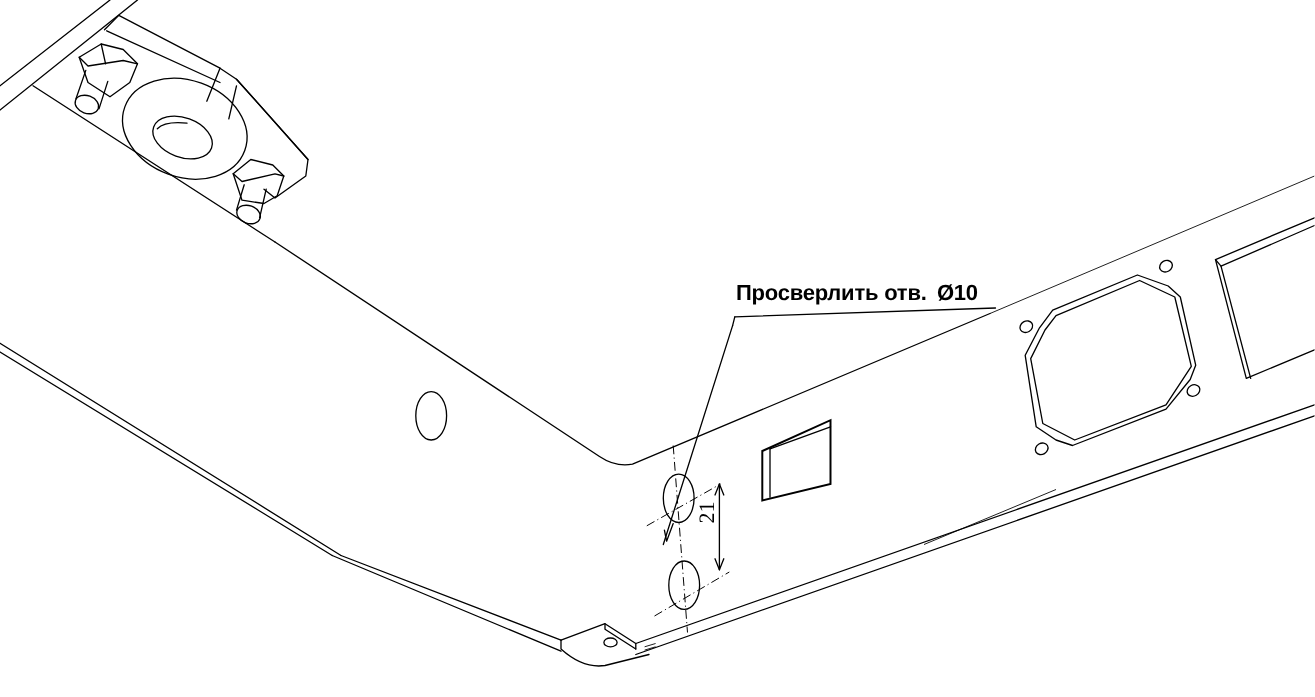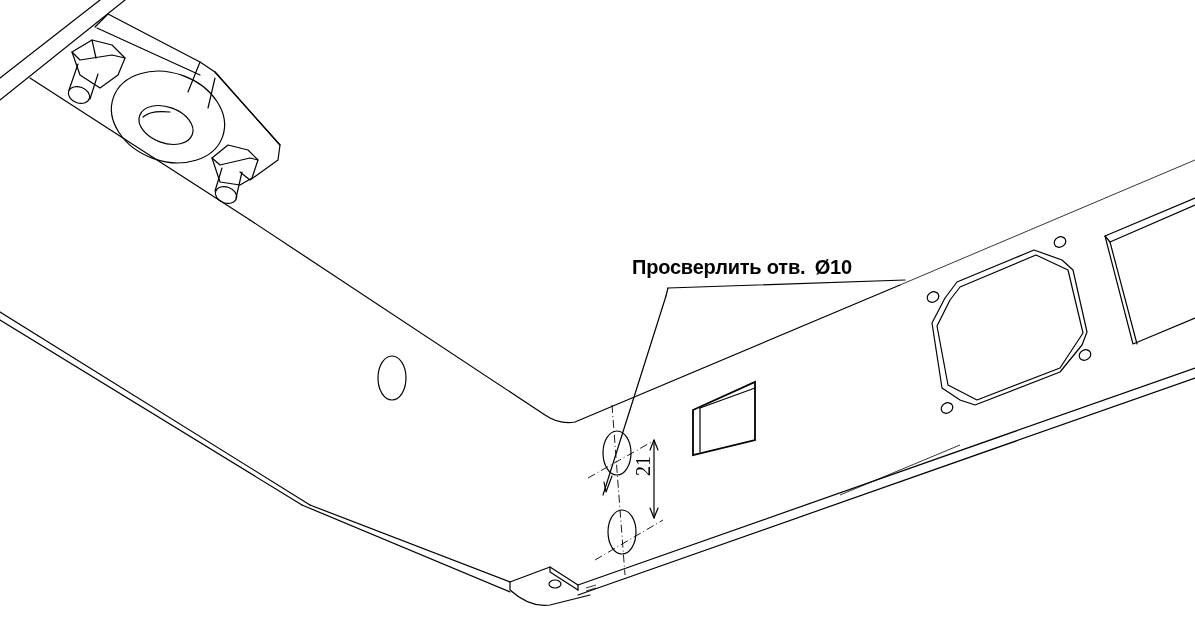--- a/index.html
+++ b/index.html
@@ -2,21 +2,21 @@
 <html><head>
   <meta charset="utf-8">
   <style>
     html, body { margin: 0; padding: 0; background: #ffffff; }
     body { width: 1195px; height: 634px; overflow: hidden; position: relative; font-family: "Liberation Sans", sans-serif; }
     #drawing { position: absolute; left: 0; top: 0; width: 1195px; height: 634px; }
     .ln { fill: none; stroke: #000; stroke-width: 1.2; stroke-linejoin: round; stroke-linecap: round; }
     .thin { fill: none; stroke: #000; stroke-width: 0.8; }
     .bold { fill: none; stroke: #000; stroke-width: 1.8; }
     .dash { fill: none; stroke: #000; stroke-width: 0.9; stroke-dasharray: 8 3 1 3; }
-    .callout-text { position: absolute; left: 632px; top: 256px; font-family: "Liberation Sans", sans-serif; font-weight: bold; font-size: 20px; color: #000; white-space: nowrap; letter-spacing: -0.2px; }
+    .callout-text { position: absolute; left: 669px; top: 256px; font-family: "Liberation Sans", sans-serif; font-weight: bold; font-size: 20px; color: #000; white-space: nowrap; letter-spacing: -0.2px; }
     .callout-text .dia { color: #000; margin-left: 4px; }
     .dim-text { position: absolute; left: 632px; top: 476px; font-family: "Liberation Serif", serif; font-size: 20px; color: #000; transform: rotate(-90deg); transform-origin: left top; }
   </style>
 </head>
 <body>
 
 <svg id="drawing" viewBox="0 0 1195 634" xmlns="http://www.w3.org/2000/svg">
 
   <g>
     <line class="ln" x1="0" y1="78" x2="100" y2="0"></line>

